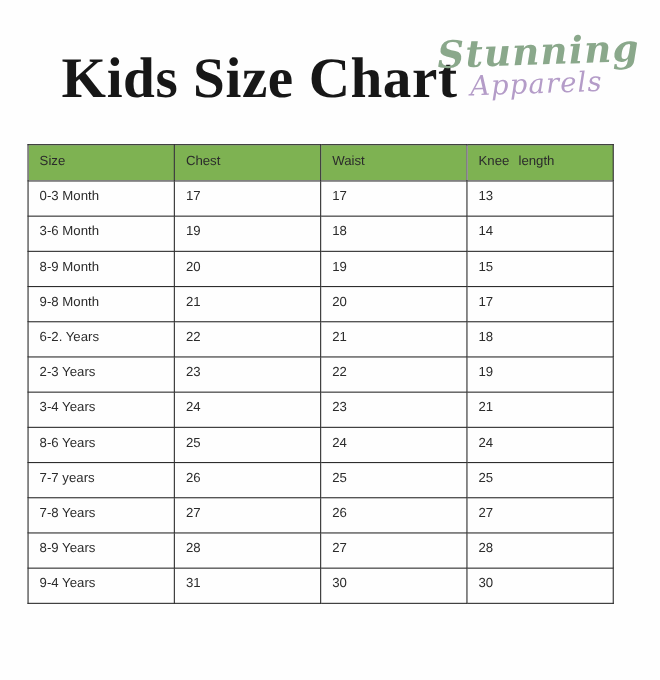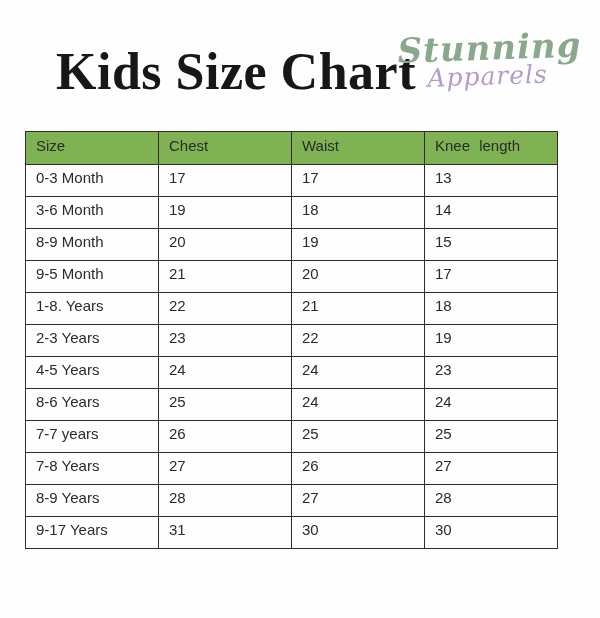--- a/index.html
+++ b/index.html
@@ -56,21 +56,21 @@
   
   table.size-table {
     position: absolute;
     left: 25px; top: 131px;
     width: 533px;
     border-collapse: collapse;
     table-layout: fixed;
   }
   .size-table th, .size-table td {
     border: 1px solid #2d2d2d;
-    font-size: 15px;
+    font-size: 12px;
     line-height: 20px;
     color: #2b2b2b;
     text-align: left;
     vertical-align: top;
     padding: 4px 10px 8px 10px;
     overflow: hidden;
     white-space: nowrap;
   }
   .size-table th {
     background: #7eb252;
@@ -115,42 +115,42 @@
           <td>18</td>
           <td>14</td>
         </tr>
         <tr>
           <td>8-9 Month</td>
           <td>20</td>
           <td>19</td>
           <td>15</td>
         </tr>
         <tr>
-          <td>9-5 Month</td>
+          <td>9-8 Month</td>
           <td>21</td>
           <td>20</td>
           <td>17</td>
         </tr>
         <tr>
-          <td>1-8. Years</td>
+          <td>6-2. Years</td>
           <td>22</td>
           <td>21</td>
           <td>18</td>
         </tr>
         <tr>
           <td>2-3 Years</td>
           <td>23</td>
           <td>22</td>
           <td>19</td>
         </tr>
         <tr>
-          <td>4-5 Years</td>
-          <td>24</td>
+          <td>3-4 Years</td>
           <td>24</td>
           <td>23</td>
+          <td>21</td>
         </tr>
         <tr>
           <td>8-6 Years</td>
           <td>25</td>
           <td>24</td>
           <td>24</td>
         </tr>
         <tr>
           <td>7-7 years</td>
           <td>26</td>
@@ -163,21 +163,21 @@
           <td>26</td>
           <td>27</td>
         </tr>
         <tr>
           <td>8-9 Years</td>
           <td>28</td>
           <td>27</td>
           <td>28</td>
         </tr>
         <tr>
-          <td>9-17 Years</td>
+          <td>9-4 Years</td>
           <td>31</td>
           <td>30</td>
           <td>30</td>
         </tr>
       </tbody>
   </table>
 
 </div>
 
 </body></html>

